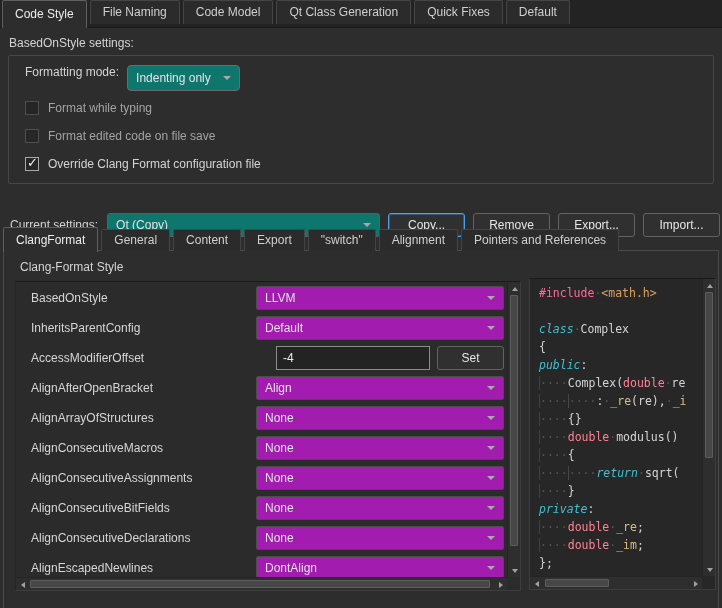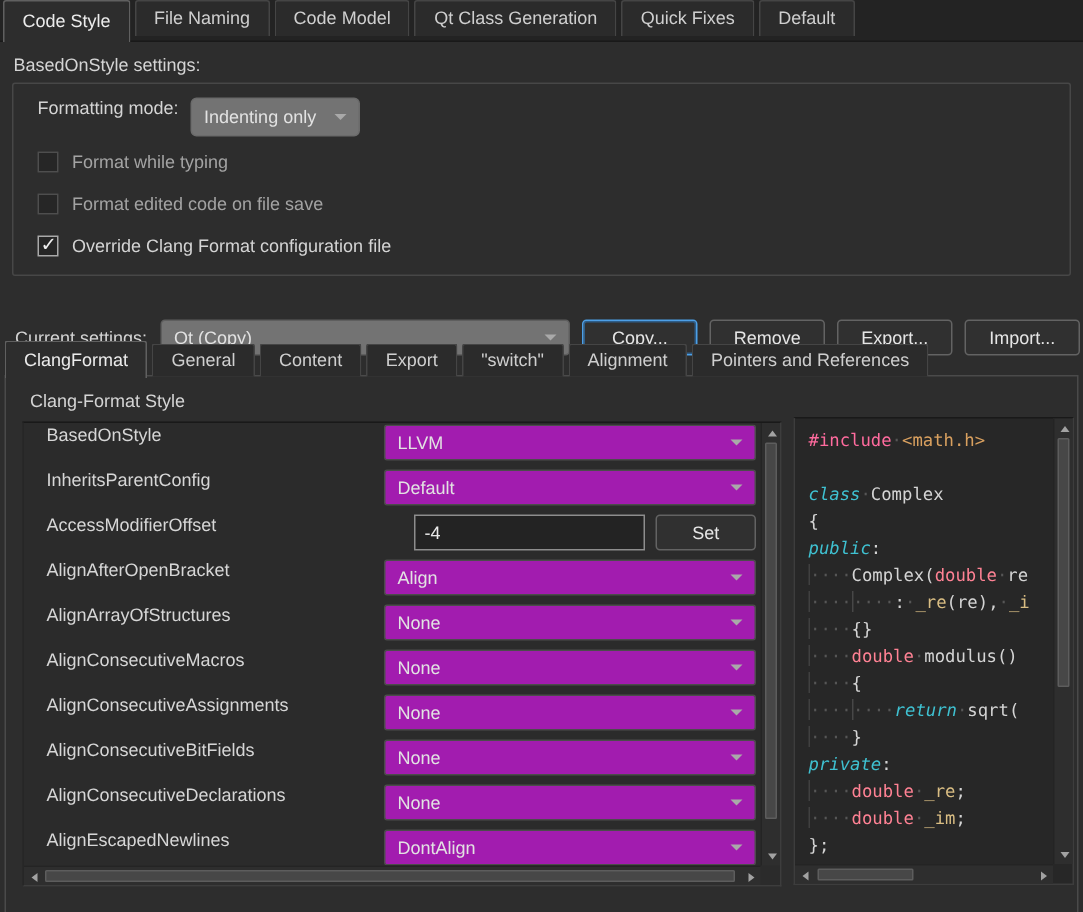--- a/index.html
+++ b/index.html
@@ -20,21 +20,21 @@
   .tab.selected { height:28px; line-height:27px; background:#2d2d2d;
     border-color:#606060; color:#ececec; margin-bottom:-1px; position:relative; z-index:2; }
 
   
   .lbl-group { position:absolute; left:9px; top:36px; }
   .groupbox { position:absolute; left:8px; top:55px; width:706px; height:129px;
     border:1px solid #474747; border-radius:2px; padding:9px 0 0 16px; }
   .fm-row { display:flex; align-items:flex-start; height:26px; margin-bottom:7px; }
   .fm-row .lbl { margin-right:8px; }
 
-  .combo { display:flex; align-items:center; background:#737373;
+  .combo { display:flex; align-items:center; background:#0f766e;
     border:1px solid #5e5e5e; border-radius:3px; height:24px; padding:0 8px; color:#e2e2e2; }
   .combo-sm { height:26px; border-radius:4px; border-color:#6b6b6b; min-width:108px; }
   .combo-wide { width:273px; }
   .combo-flat { width:248px; border-radius:2px; border-color:#4c4c4c; background:#a21caf; }
   .arrow { margin-left:auto; width:0; height:0;
     border-left:4px solid transparent; border-right:4px solid transparent;
     border-top:4px solid #a9a9a9; }
   .combo-sm .arrow { margin-left:12px; }
 
   .cb-row { display:flex; align-items:center; height:20px; margin-bottom:8px; }
@@ -62,21 +62,21 @@
   .tabbar2 .tab.selected { height:25px; line-height:24px; }
 
   .pane { position:absolute; left:3px; top:250px; width:716px; height:362px;
     border:1px solid #4a4a4a; background:#2d2d2d; }
   .pane-title { position:absolute; left:16px; top:9px; }
 
   
   .settings-frame { position:absolute; left:11px; top:30px; width:506px; height:310px;
     background:#2b2b2b; border:1px solid #3d3d3d; border-top-color:#191919; border-left-color:#262626; }
   #style-rows { position:absolute; left:0; top:1px; right:13px; bottom:13px; overflow:hidden; }
-  .srow { height:30px; display:flex; align-items:flex-start; padding-left:15px; padding-right:3px; }
+  .srow { height:30px; display:flex; align-items:center; padding-left:15px; padding-right:3px; }
   .srow-label { color:#d6d6d6; white-space:nowrap; }
   .srow-ctl { margin-left:auto; display:flex; align-items:center; }
   .ledit { width:154px; height:24px; background:#232323; border:1px solid #8d8d8d;
     color:#eaeaea; font-family:"Liberation Sans",sans-serif; font-size:12px; padding:0 6px; }
   .btn-set { min-width:67px; margin-left:7px; }
 
   
   .sb { position:absolute; background:#2e2e2e; }
   .sb-v { top:0; right:0; width:13px; border-left:1px solid #242424; }
   .sb-h { left:0; bottom:0; height:13px; border-top:1px solid #242424; display:block; }

